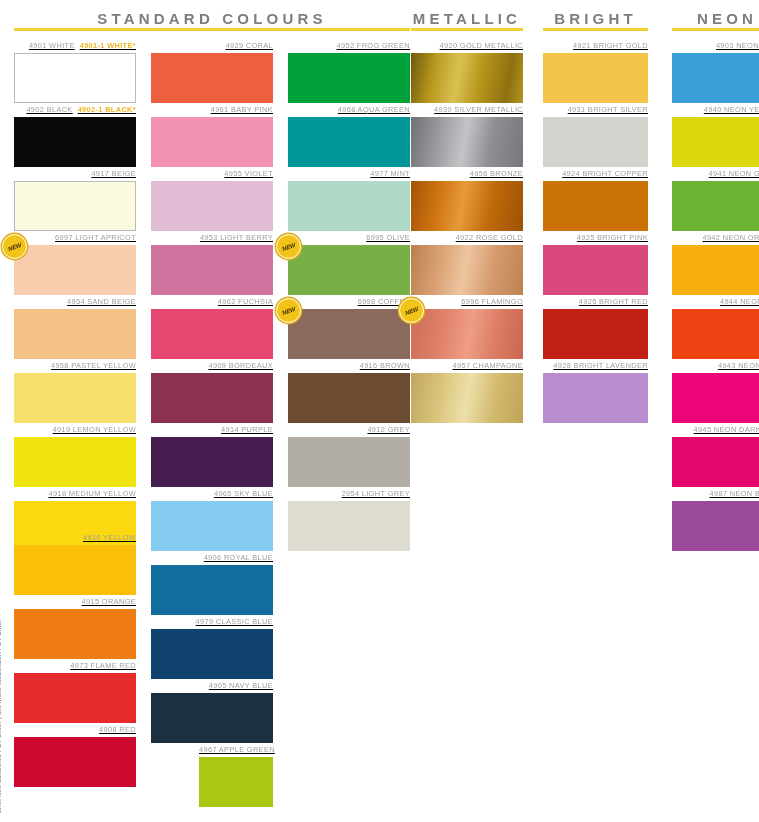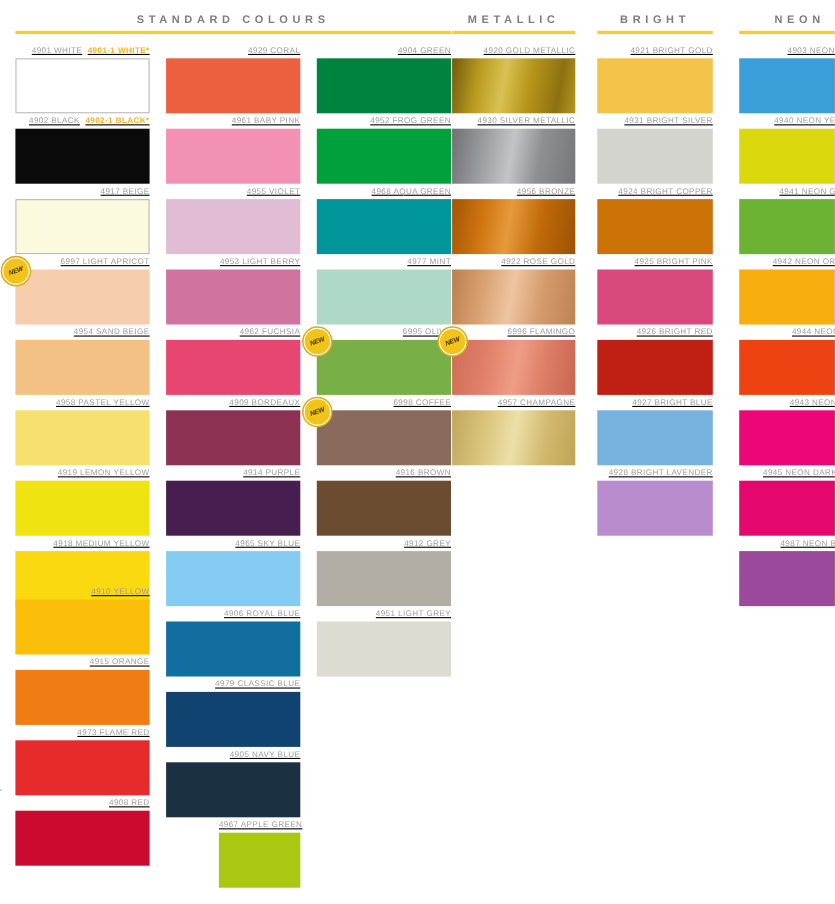--- a/index.html
+++ b/index.html
@@ -32,21 +32,21 @@
     font-weight: bold;
   }
 
   
   .group {
     position: absolute;
     top: 0;
   }
   .group-title {
     text-align: center;
-    font-size: 10px;
+    font-size: 15px;
     font-weight: bold;
     letter-spacing: 4.2px;
     color: #7d7d7d;
     padding-top: 10px;
     height: 28px;
     line-height: 18px;
     white-space: nowrap;
   }
   .group-rule {
     height: 3px;
@@ -223,24 +223,20 @@
               <div class="cell-label"><span>4905 NAVY BLUE</span></div>
               <div class="swatch" title="4905 NAVY BLUE" style="background: rgb(27, 49, 66);"></div>
             </div>
             <div class="cell" style="height: 64px; margin-left: 48px;">
               <div class="cell-label"><span>4967 APPLE GREEN</span></div>
               <div class="swatch" title="4967 APPLE GREEN" style="background: rgb(170, 200, 18);"></div>
             </div>
           </div>
           <div class="col" style="width: 122px;">
             <div class="cell" style="height: 64px;">
-              <div class="cell-label"><span>4904 GREEN</span></div>
-              <div class="swatch" title="4904 GREEN" style="background: rgb(0, 131, 62);"></div>
-            </div>
-            <div class="cell" style="height: 64px;">
               <div class="cell-label"><span>4952 FROG GREEN</span></div>
               <div class="swatch" title="4952 FROG GREEN" style="background: rgb(0, 161, 58);"></div>
             </div>
             <div class="cell" style="height: 64px;">
               <div class="cell-label"><span>4968 AQUA GREEN</span></div>
               <div class="swatch" title="4968 AQUA GREEN" style="background: rgb(0, 150, 153);"></div>
             </div>
             <div class="cell" style="height: 64px;">
               <div class="cell-label"><span>4977 MINT</span></div>
               <div class="swatch" title="4977 MINT" style="background: rgb(174, 217, 198);"></div>
@@ -263,21 +259,21 @@
             </div>
             <div class="cell" style="height: 64px;">
               <div class="cell-label"><span>4916 BROWN</span></div>
               <div class="swatch" title="4916 BROWN" style="background: rgb(107, 76, 49);"></div>
             </div>
             <div class="cell" style="height: 64px;">
               <div class="cell-label"><span>4912 GREY</span></div>
               <div class="swatch" title="4912 GREY" style="background: rgb(178, 174, 166);"></div>
             </div>
             <div class="cell" style="height: 64px;">
-              <div class="cell-label"><span>4951 LIGHT GREY</span></div>
+              <div class="cell-label"><span>2954 LIGHT GREY</span></div>
               <div class="swatch" title="4951 LIGHT GREY" style="background: rgb(222, 219, 208);"></div>
             </div>
           </div>
         </div>
       </div>
       <div class="group" style="left: 411px; width: 112px;">
         <div class="group-title">METALLIC</div>
         <div class="group-rule" style="background: rgb(242, 207, 52);"></div>
         <div class="cols" style="gap: 0px;">
           <div class="col" style="width: 112px;">
@@ -331,24 +327,20 @@
             </div>
             <div class="cell" style="height: 64px;">
               <div class="cell-label"><span>4925 BRIGHT PINK</span></div>
               <div class="swatch" title="4925 BRIGHT PINK" style="background: rgb(217, 73, 126);"></div>
             </div>
             <div class="cell" style="height: 64px;">
               <div class="cell-label"><span>4926 BRIGHT RED</span></div>
               <div class="swatch" title="4926 BRIGHT RED" style="background: rgb(191, 32, 19);"></div>
             </div>
             <div class="cell" style="height: 64px;">
-              <div class="cell-label"><span>4927 BRIGHT BLUE</span></div>
-              <div class="swatch" title="4927 BRIGHT BLUE" style="background: rgb(119, 178, 222);"></div>
-            </div>
-            <div class="cell" style="height: 64px;">
               <div class="cell-label"><span>4928 BRIGHT LAVENDER</span></div>
               <div class="swatch" title="4928 BRIGHT LAVENDER" style="background: rgb(185, 140, 206);"></div>
             </div>
           </div>
         </div>
       </div>
       <div class="group" style="left: 672px; width: 110px;">
         <div class="group-title">NEON</div>
         <div class="group-rule" style="background: rgb(242, 207, 52);"></div>
         <div class="cols" style="gap: 0px;">

